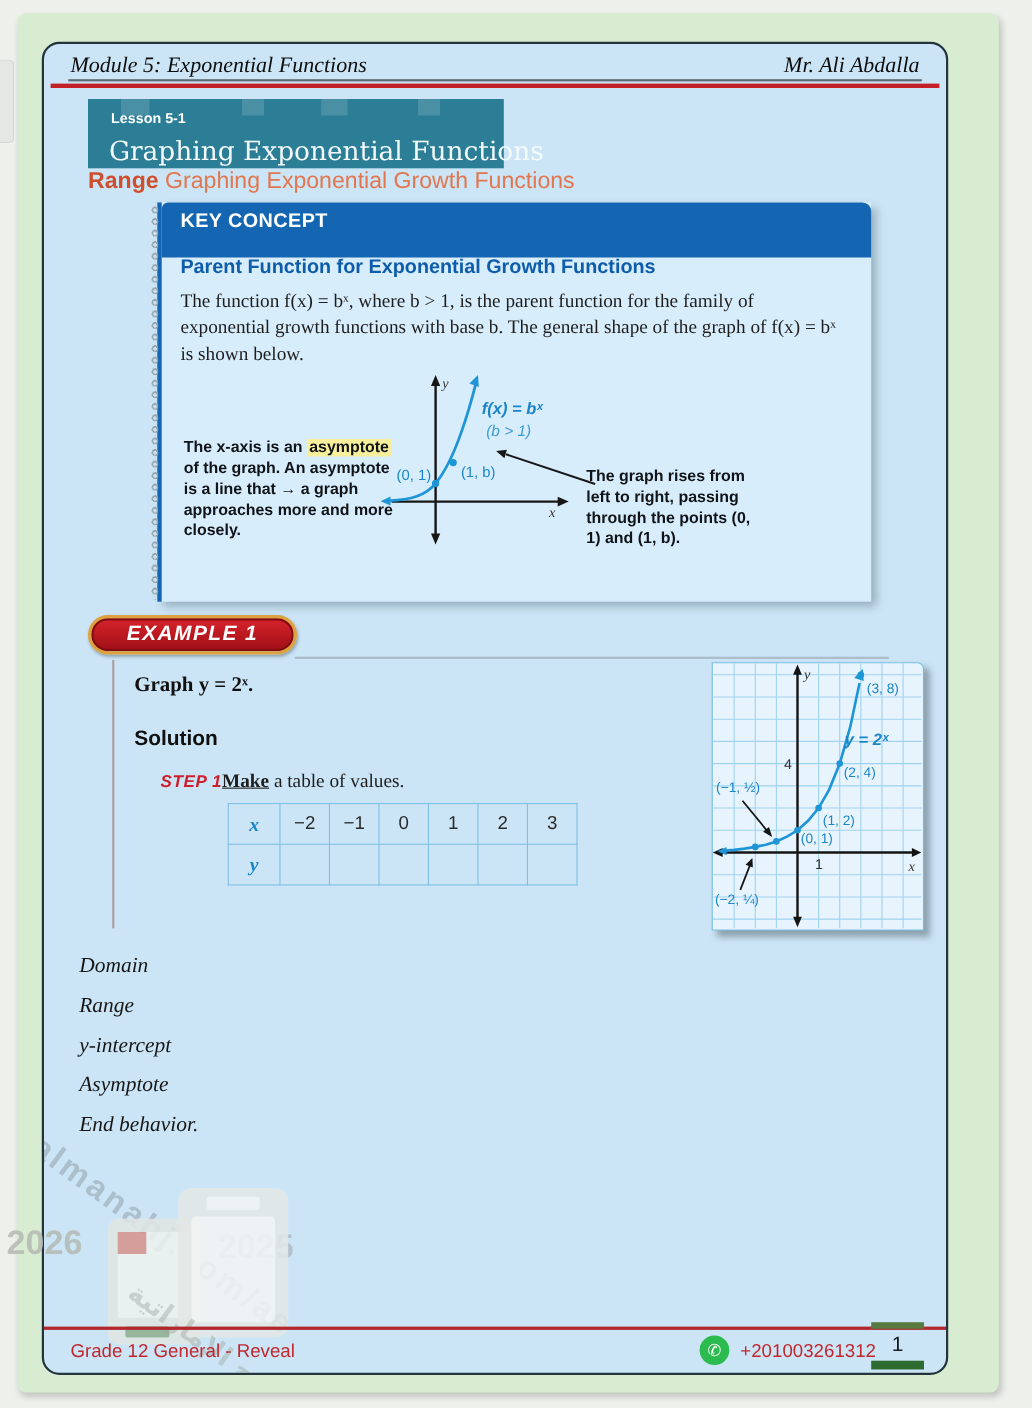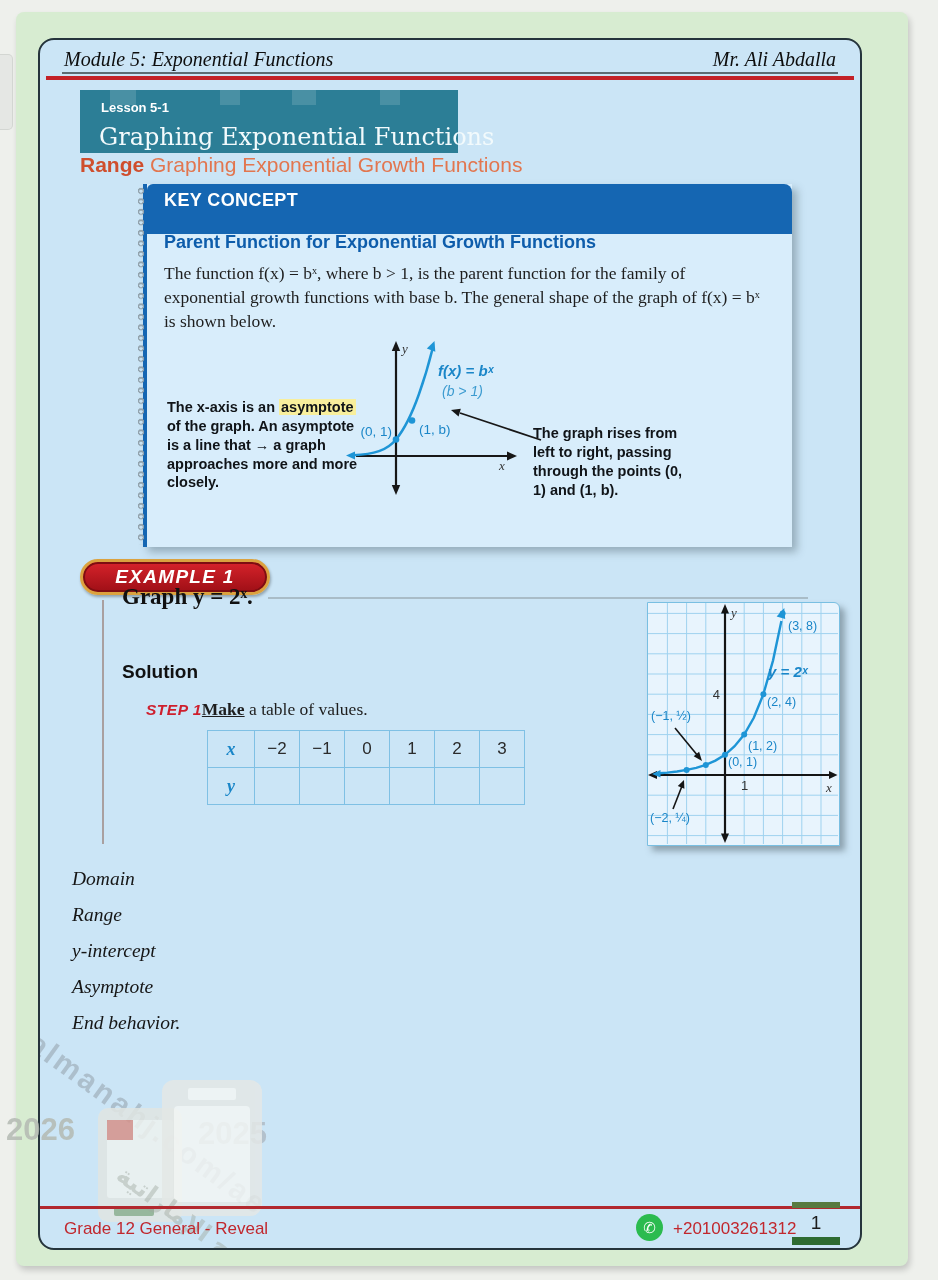--- a/index.html
+++ b/index.html
@@ -54,21 +54,21 @@
 
   
   .ex-badge { left:40px; top:519px; width:190px; height:36px; border-radius:24px;
     background:linear-gradient(#d7232b,#9e0f16); border:3px solid #dba23f;
     box-shadow:inset 0 0 0 2px #7e0d12, 1px 2px 3px rgba(0,0,0,.3);
     display:flex; align-items:center; justify-content:center;
     color:#fff; font-weight:bold; font-size:19px; letter-spacing:1.3px;font-style:italic; }
   .ex-title { left:254px; top:526px; font-weight:bold; font-size:22px; color:#ce1f2d; }
   .ex-rule { left:228px; top:557px; width:540px; height:2px; background:#8e9aa0; opacity:.55; }
   .ex-vline { left:62px; top:560px; width:2px; height:244px; background:#a9a0a0; }
-  .ex-problem { left:82px; top:544px; font-family:"Liberation Serif", serif; font-weight:bold; font-size:23px; color:#111; }
+  .ex-problem { left:82px; top:572px; font-family:"Liberation Serif", serif; font-weight:bold; font-size:19px; color:#111; }
   .ex-solution { left:82px; top:621px; font-weight:bold; font-size:19px; color:#111; }
   .ex-step { left:106px; top:659px; font-family:"Liberation Serif", serif; font-size:17.5px; color:#1e1e1e; }
   .step-label { font-family:"Liberation Sans", sans-serif; font-style:italic; font-weight:bold;
     font-size:15.5px; color:#ce1f2d; letter-spacing:.5px; }
   .step-bold { font-weight:bold;text-decoration:underline; }
   .ex-table { left:167px; top:690px; }
   .ex-table table { border-collapse:collapse; }
   .ex-table td { border:1.6px solid #7fc0e4; width:45px; height:37px; text-align:center;
     font-size:17px; color:#2b2b2b; }
   .ex-table td.lab { width:47px; font-family:"Liberation Serif", serif; font-style:italic;

